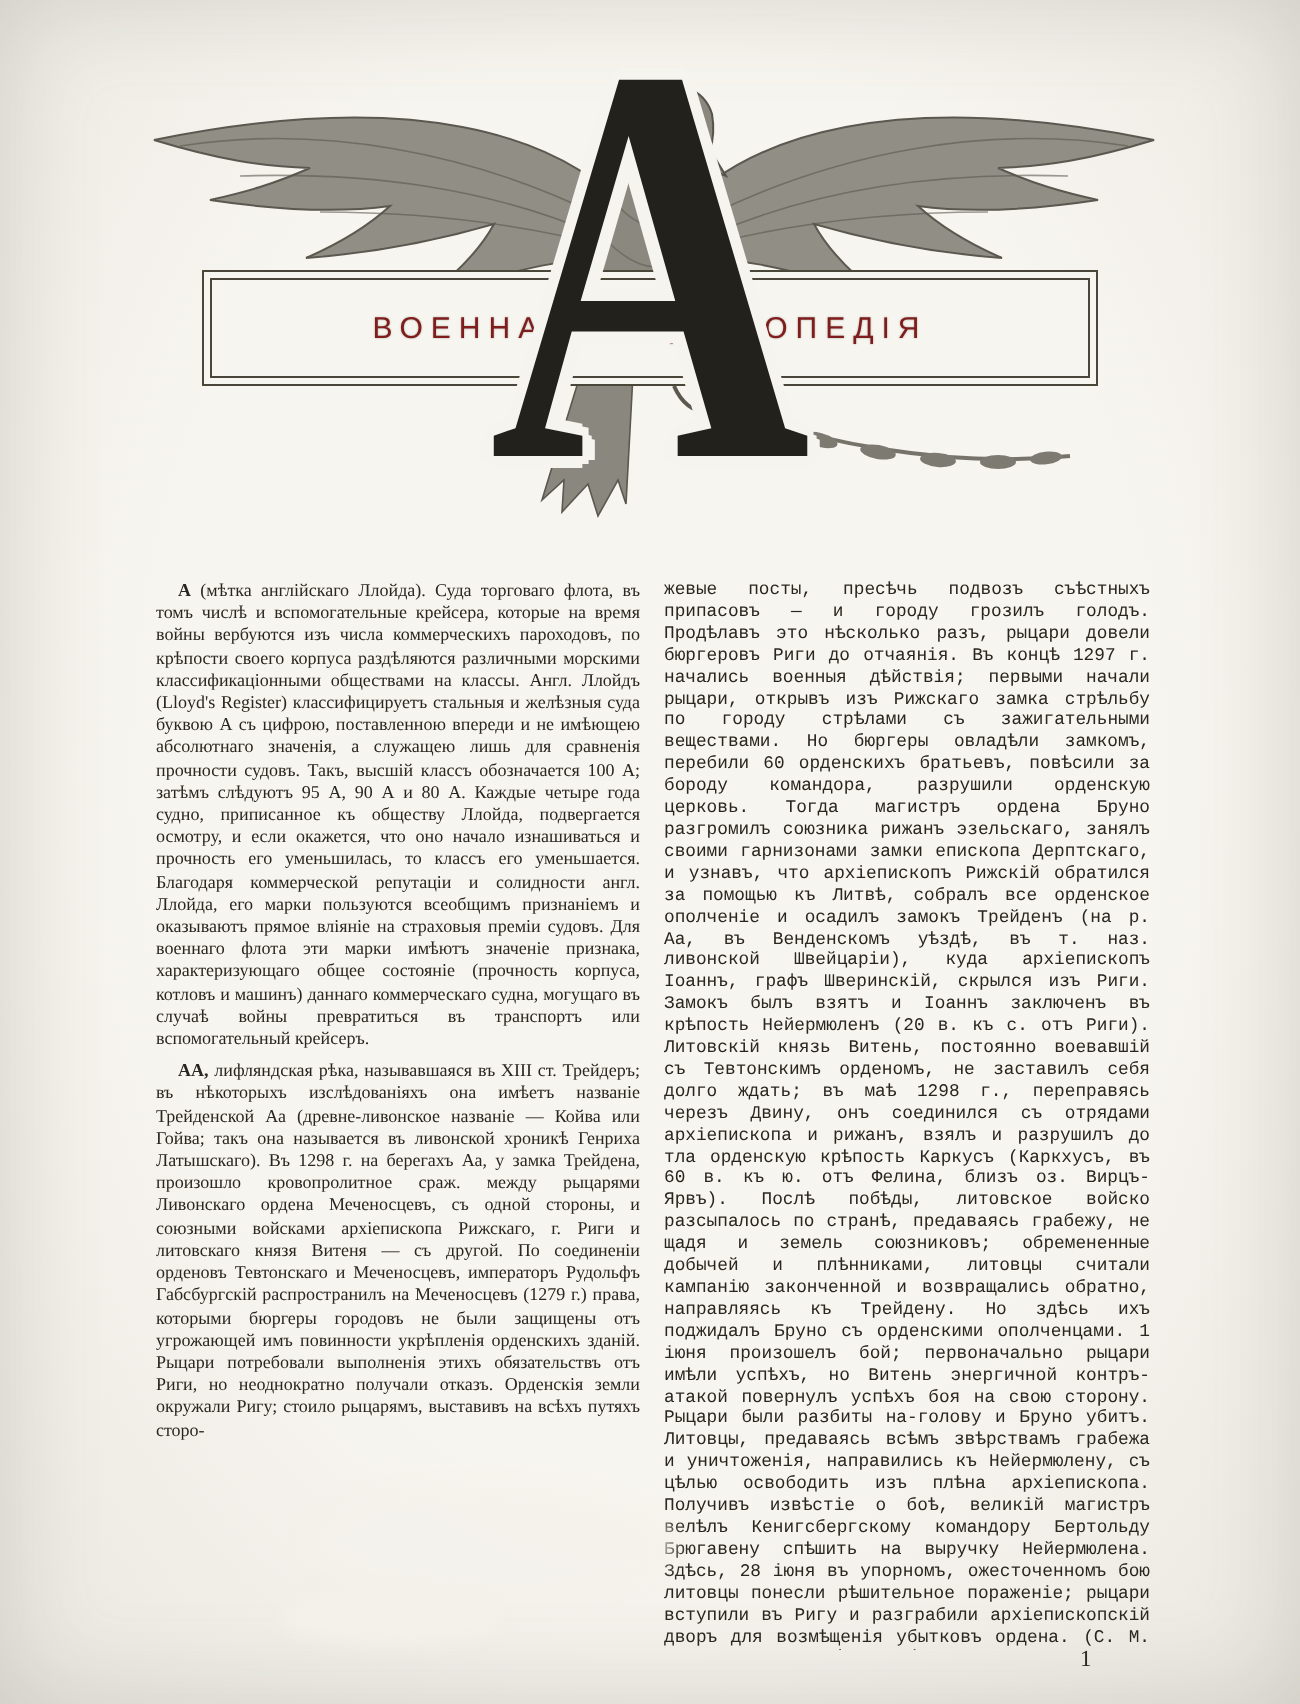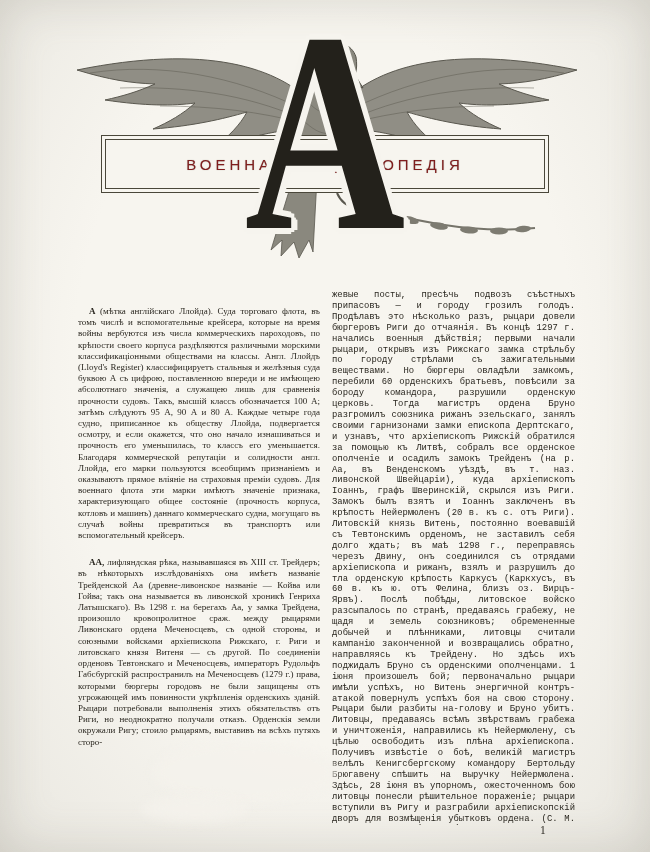--- a/index.html
+++ b/index.html
@@ -50,21 +50,21 @@
   }
   .initial .ink{color:#23211b;}
 
   
   .col{
     position:absolute;top:290px;height:535px;overflow:hidden;
     color:#29261f;text-align:justify;
   }
   .col-left{left:78px;width:242px;}
   .col-right{left:332px;width:243px;font-family:Liberation Mono, monospace;}
-  .col p{margin:16px 0 5px 0;font-size:9px;line-height:11.2px;}
+  .col p{margin:0 0 5px 0;font-size:9px;line-height:11.2px;}
   .col-right p{font-size:8.9px;line-height:10.9px;margin:0;}
   p.entry{text-indent:11px;}
   .term{font-weight:bold;}
 
   
   .smudge{
     position:absolute;z-index:5;border-radius:50%;
     background:rgba(244,242,236,.82);
     filter:blur(5px);
   }

